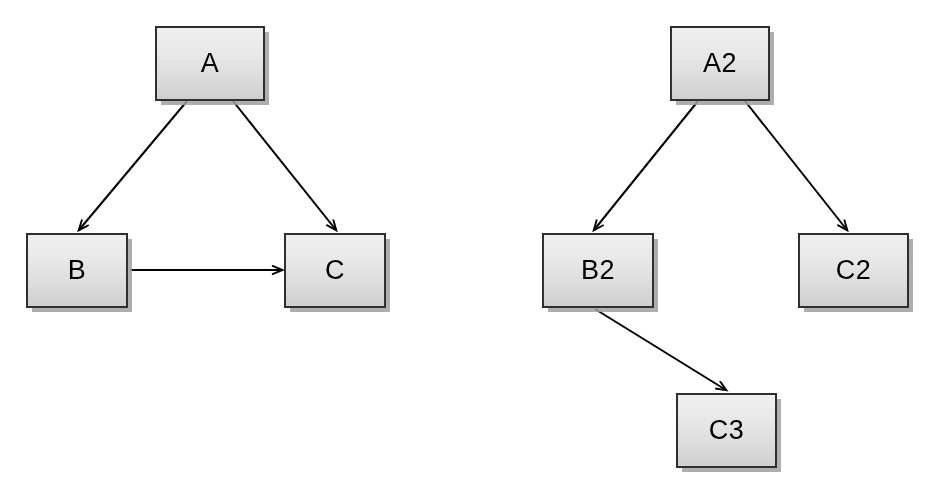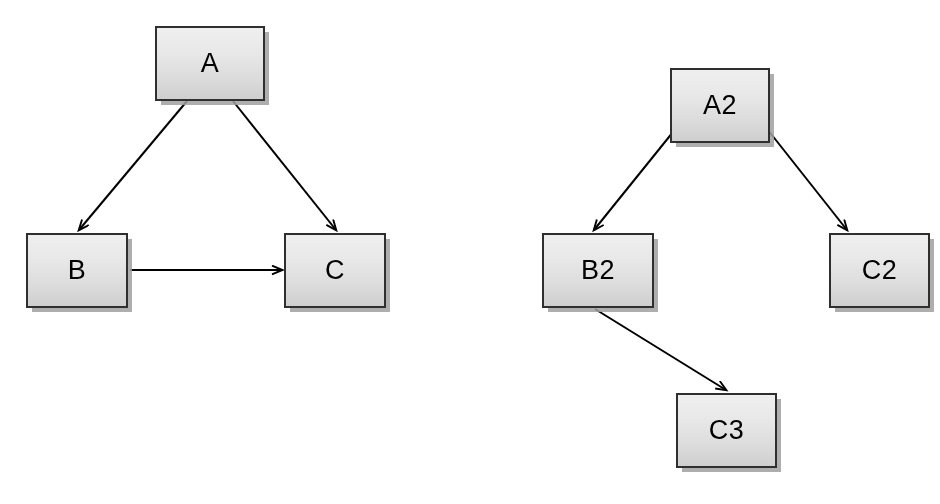--- a/index.html
+++ b/index.html
@@ -75,27 +75,27 @@
         <span class="node-label">A</span>
       </div>
       <div class="node" style="left: 26px; top: 233px; width: 102px; height: 75px;">
         <span class="node-label">B</span>
       </div>
       <div class="node" style="left: 284px; top: 233px; width: 102px; height: 75px;">
         <span class="node-label">C</span>
       </div>
     </div>
   <div id="nodes-right">
-      <div class="node" style="left: 670px; top: 26px; width: 100px; height: 75px; margin-top: 42px;">
+      <div class="node" style="left: 670px; top: 26px; width: 100px; height: 75px;">
         <span class="node-label">A2</span>
       </div>
       <div class="node" style="left: 542px; top: 233px; width: 112px; height: 75px;">
         <span class="node-label">B2</span>
       </div>
-      <div class="node" style="left: 829px; top: 233px; width: 101px; height: 75px;">
+      <div class="node" style="left: 798px; top: 233px; width: 111px; height: 75px;">
         <span class="node-label">C2</span>
       </div>
       <div class="node" style="left: 676px; top: 393px; width: 101px; height: 75px; text-align: center;">
         <span class="node-label">C3</span>
       </div>
     </div>
 
 </div>
 
 </body></html>

